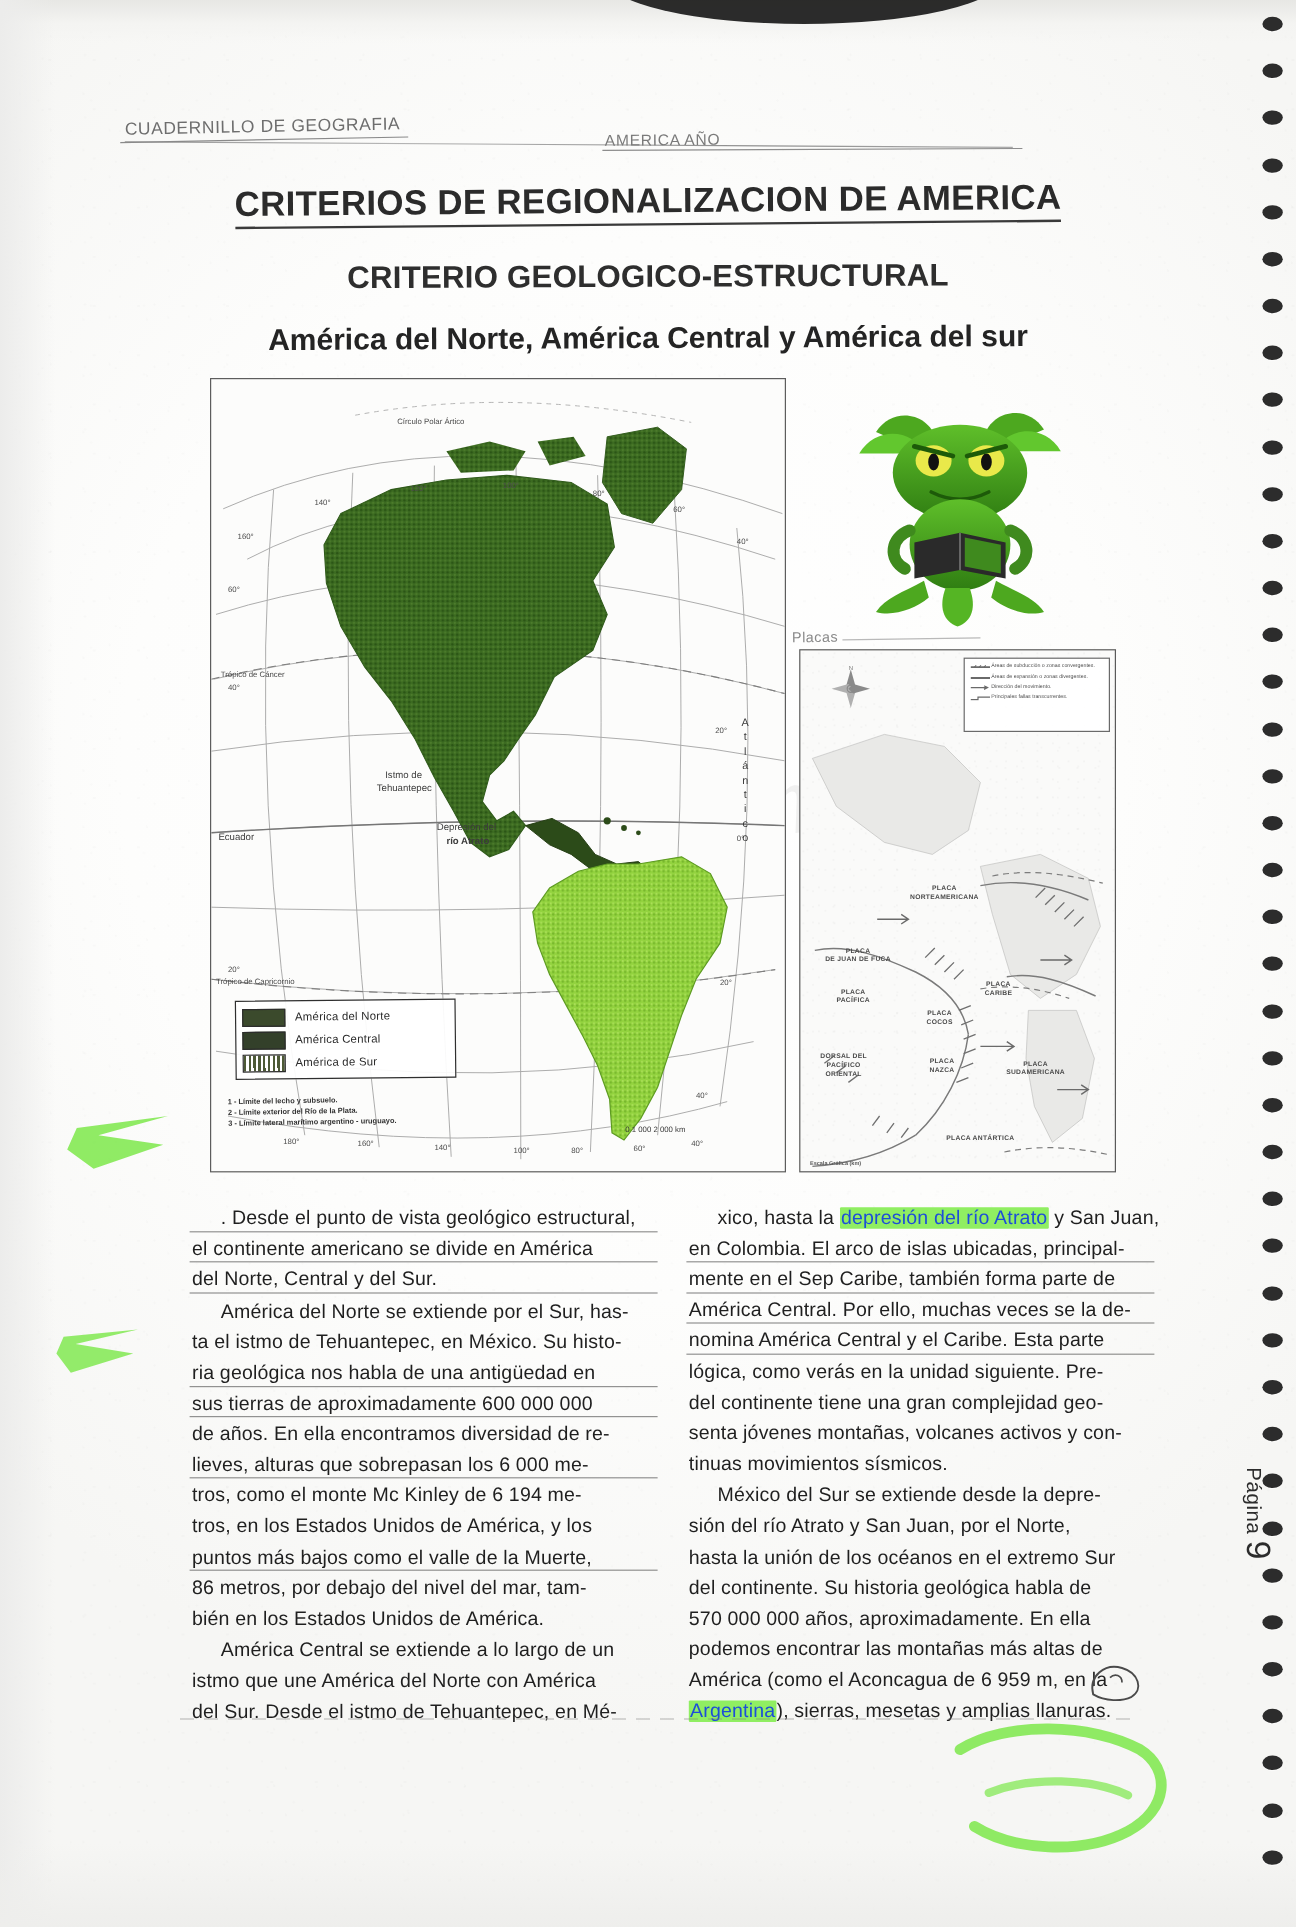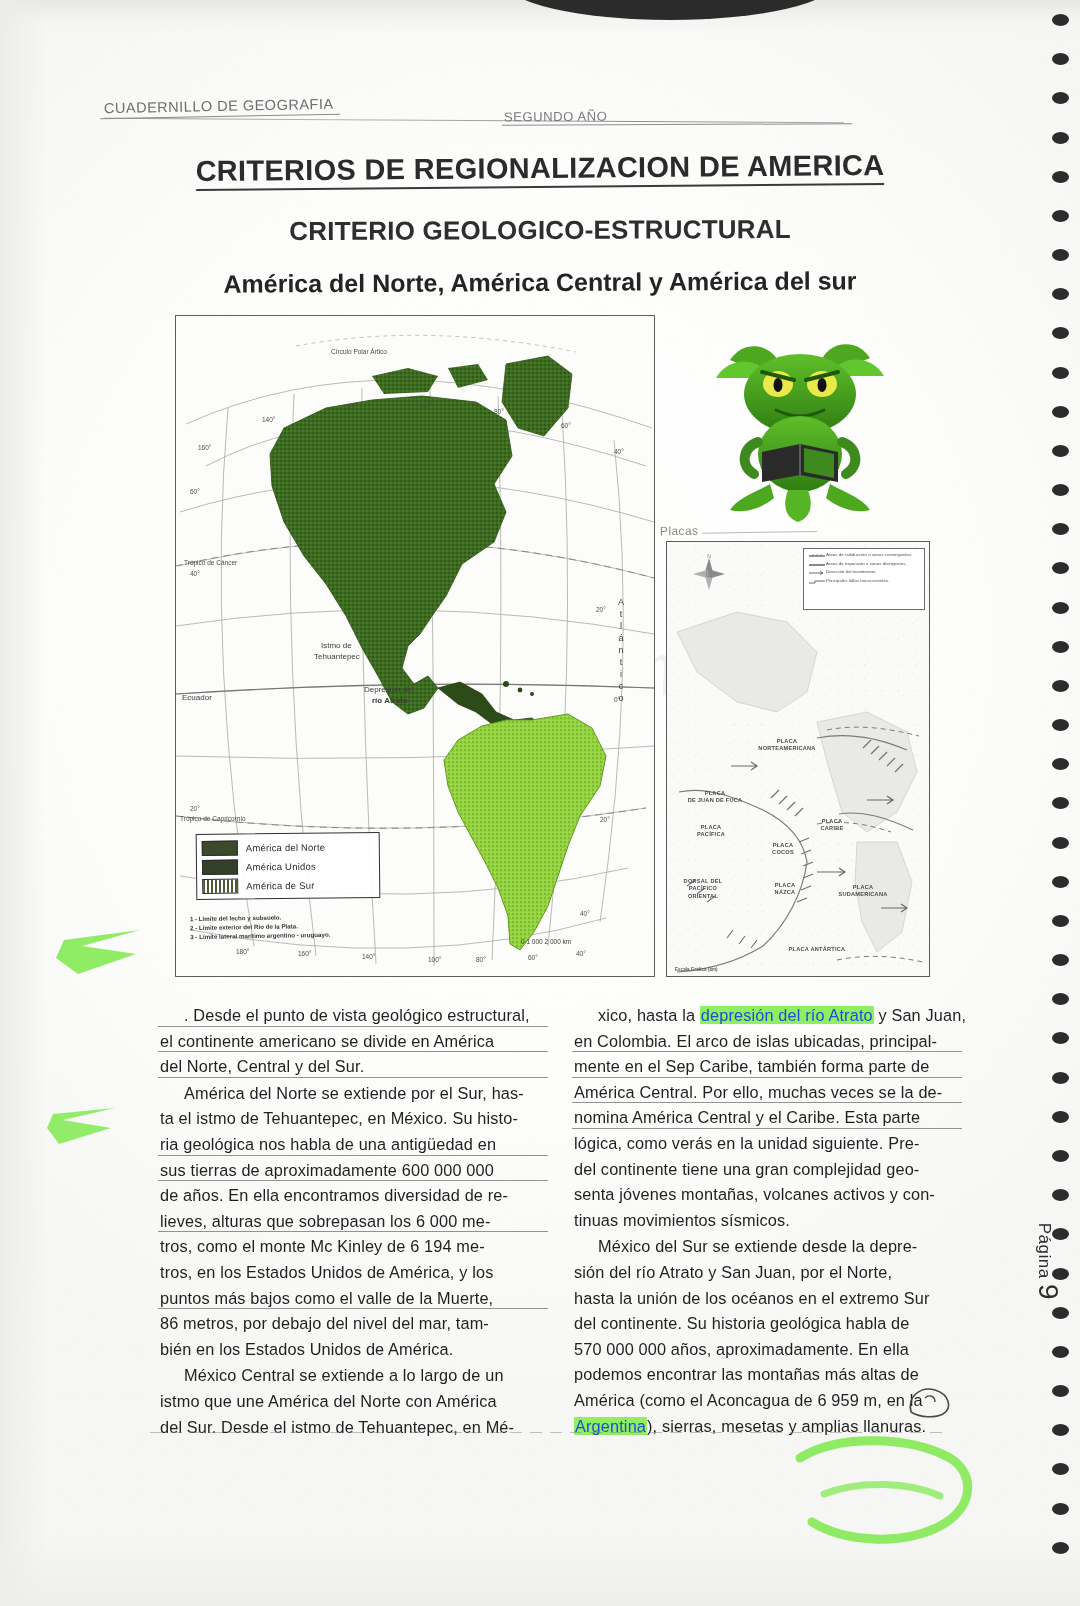--- a/index.html
+++ b/index.html
@@ -337,21 +337,21 @@
       <div class="spiral-hole"></div>
       <div class="spiral-hole"></div>
     </div>
 
   <div class="watermark">www.com</div>
 
   <div class="header">
     <div class="hdr-rule"></div>
     <div class="hdr-rule2"></div>
     <div class="hdr-left">CUADERNILLO DE GEOGRAFIA</div>
-    <div class="hdr-right">SEGUNDO AÑO</div>
+    <div class="hdr-right">AMERICA AÑO</div>
   </div>
 
   <div class="title-1">
     <span>CRITERIOS DE REGIONALIZACION DE AMERICA</span>
   </div>
   <div class="title-2">CRITERIO GEOLOGICO-ESTRUCTURAL</div>
   <div class="title-3">América del Norte, América Central y América del sur</div>
 
   <div class="map-frame">
     <div class="map-inner">
@@ -475,21 +475,21 @@
           <div style="font-size: 9px; color: rgb(58, 58, 58); line-height: 12px; text-align: center;">o</div>
         </div>
 
       <div class="map-legend">
         <div class="legend-row">
           <div class="legend-swatch sw-north"></div>
           <div class="legend-text">América del Norte</div>
         </div>
         <div class="legend-row">
           <div class="legend-swatch sw-central"></div>
-          <div class="legend-text">América Unidos</div>
+          <div class="legend-text">América Central</div>
         </div>
         <div class="legend-row">
           <div class="legend-swatch sw-south"></div>
           <div class="legend-text">América de  Sur</div>
         </div>
       </div>
 
       <div class="map-notes">
         <div>1 - Límite del lecho y subsuelo.</div>
         <div>2 - Límite exterior del Río de la Plata.</div>
@@ -648,21 +648,21 @@
         <span class="tline ul">sus tierras de aproximadamente 600 000 000</span>
         <span class="tline">de años. En ella encontramos diversidad de re-</span>
         <span class="tline ul">lieves, alturas que sobrepasan los 6 000 me-</span>
         <span class="tline">tros, como el monte Mc Kinley de 6 194 me-</span>
         <span class="tline">tros, en los Estados Unidos de América, y los</span>
         <span class="tline ul">puntos más bajos como el valle de la Muerte,</span>
         <span class="tline">86 metros, por debajo del nivel del mar, tam-</span>
         <span class="tline">bién en los Estados Unidos de América.</span>
       </div>
       <div class="para">
-        <span class="tline indent">México Central se extiende a lo largo de un</span>
+        <span class="tline indent">América Central se extiende a lo largo de un</span>
         <span class="tline">istmo que une América del Norte con América</span>
         <span class="tline">del Sur. Desde el istmo de Tehuantepec, en Mé-</span>
       </div>
     </div>
   <div class="col" id="col-right">
       <div class="para">
         <span class="tline indent">xico, hasta la <mark class="hl">depresión del río Atrato</mark> y San Juan,</span>
         <span class="tline ul">en Colombia. El arco de islas ubicadas, principal-</span>
         <span class="tline ul">mente en el Sep Caribe, también forma parte de</span>
         <span class="tline ul">América Central. Por ello, muchas veces se la de-</span>

